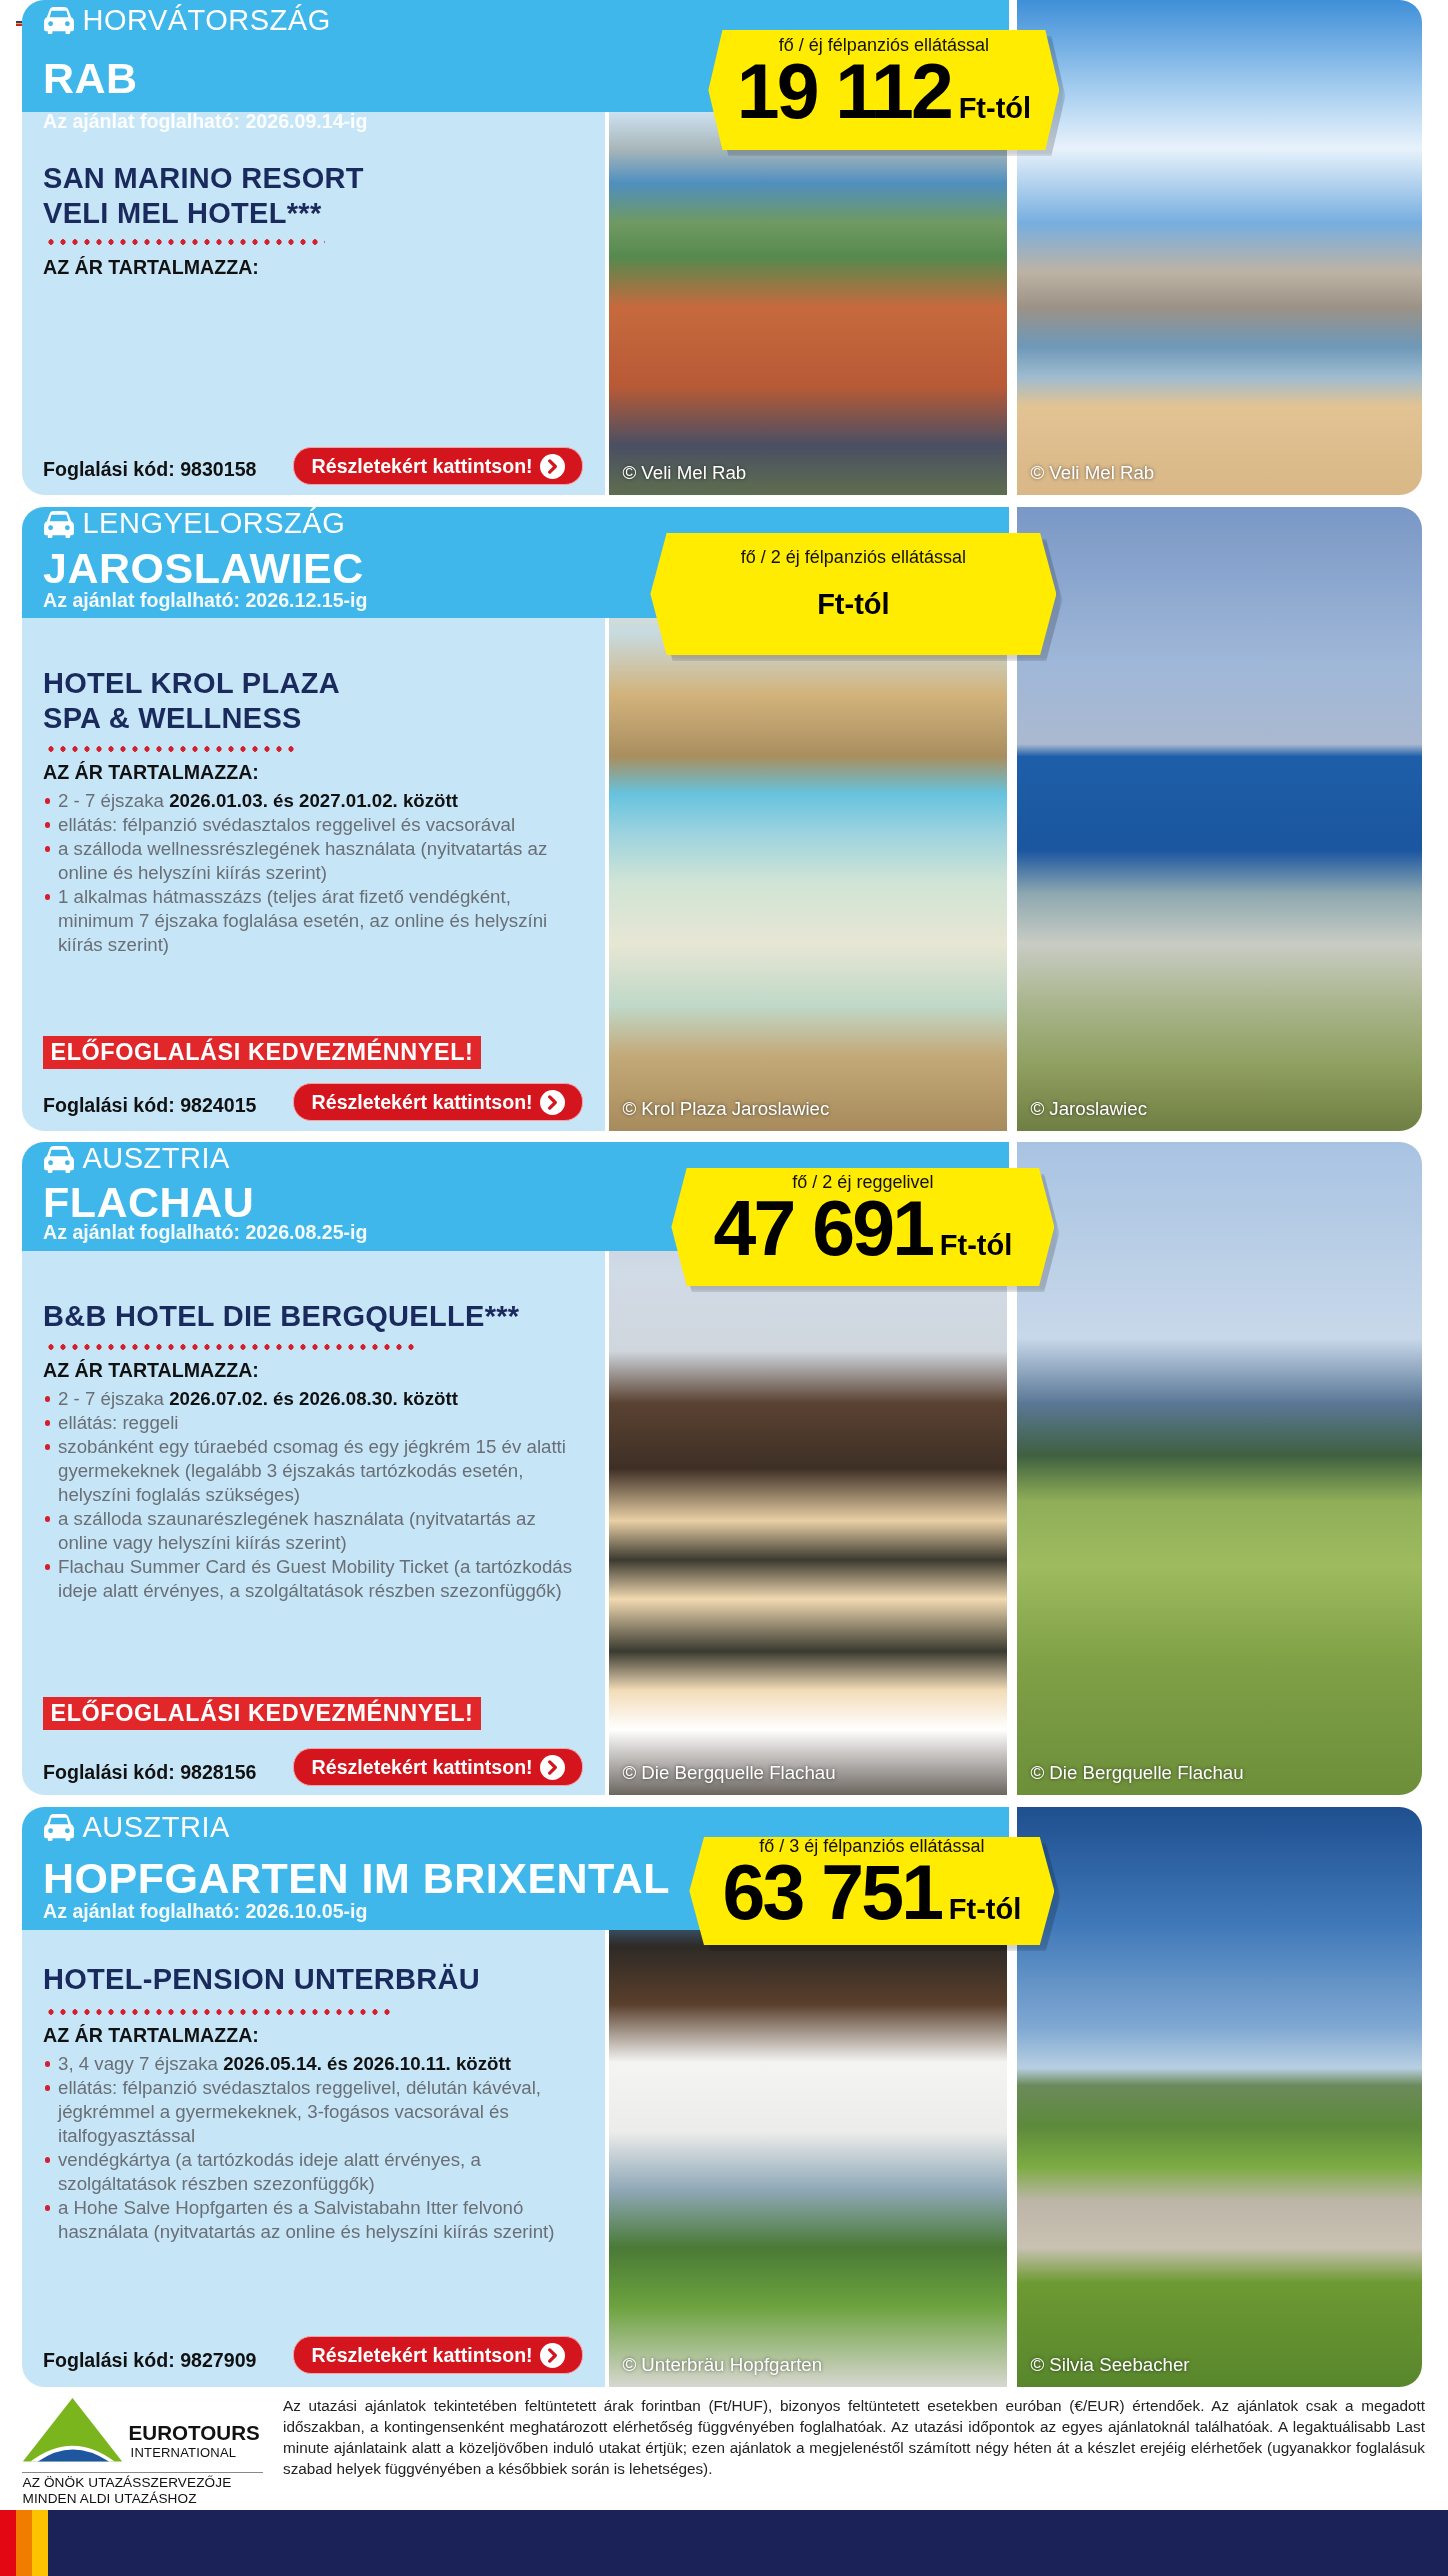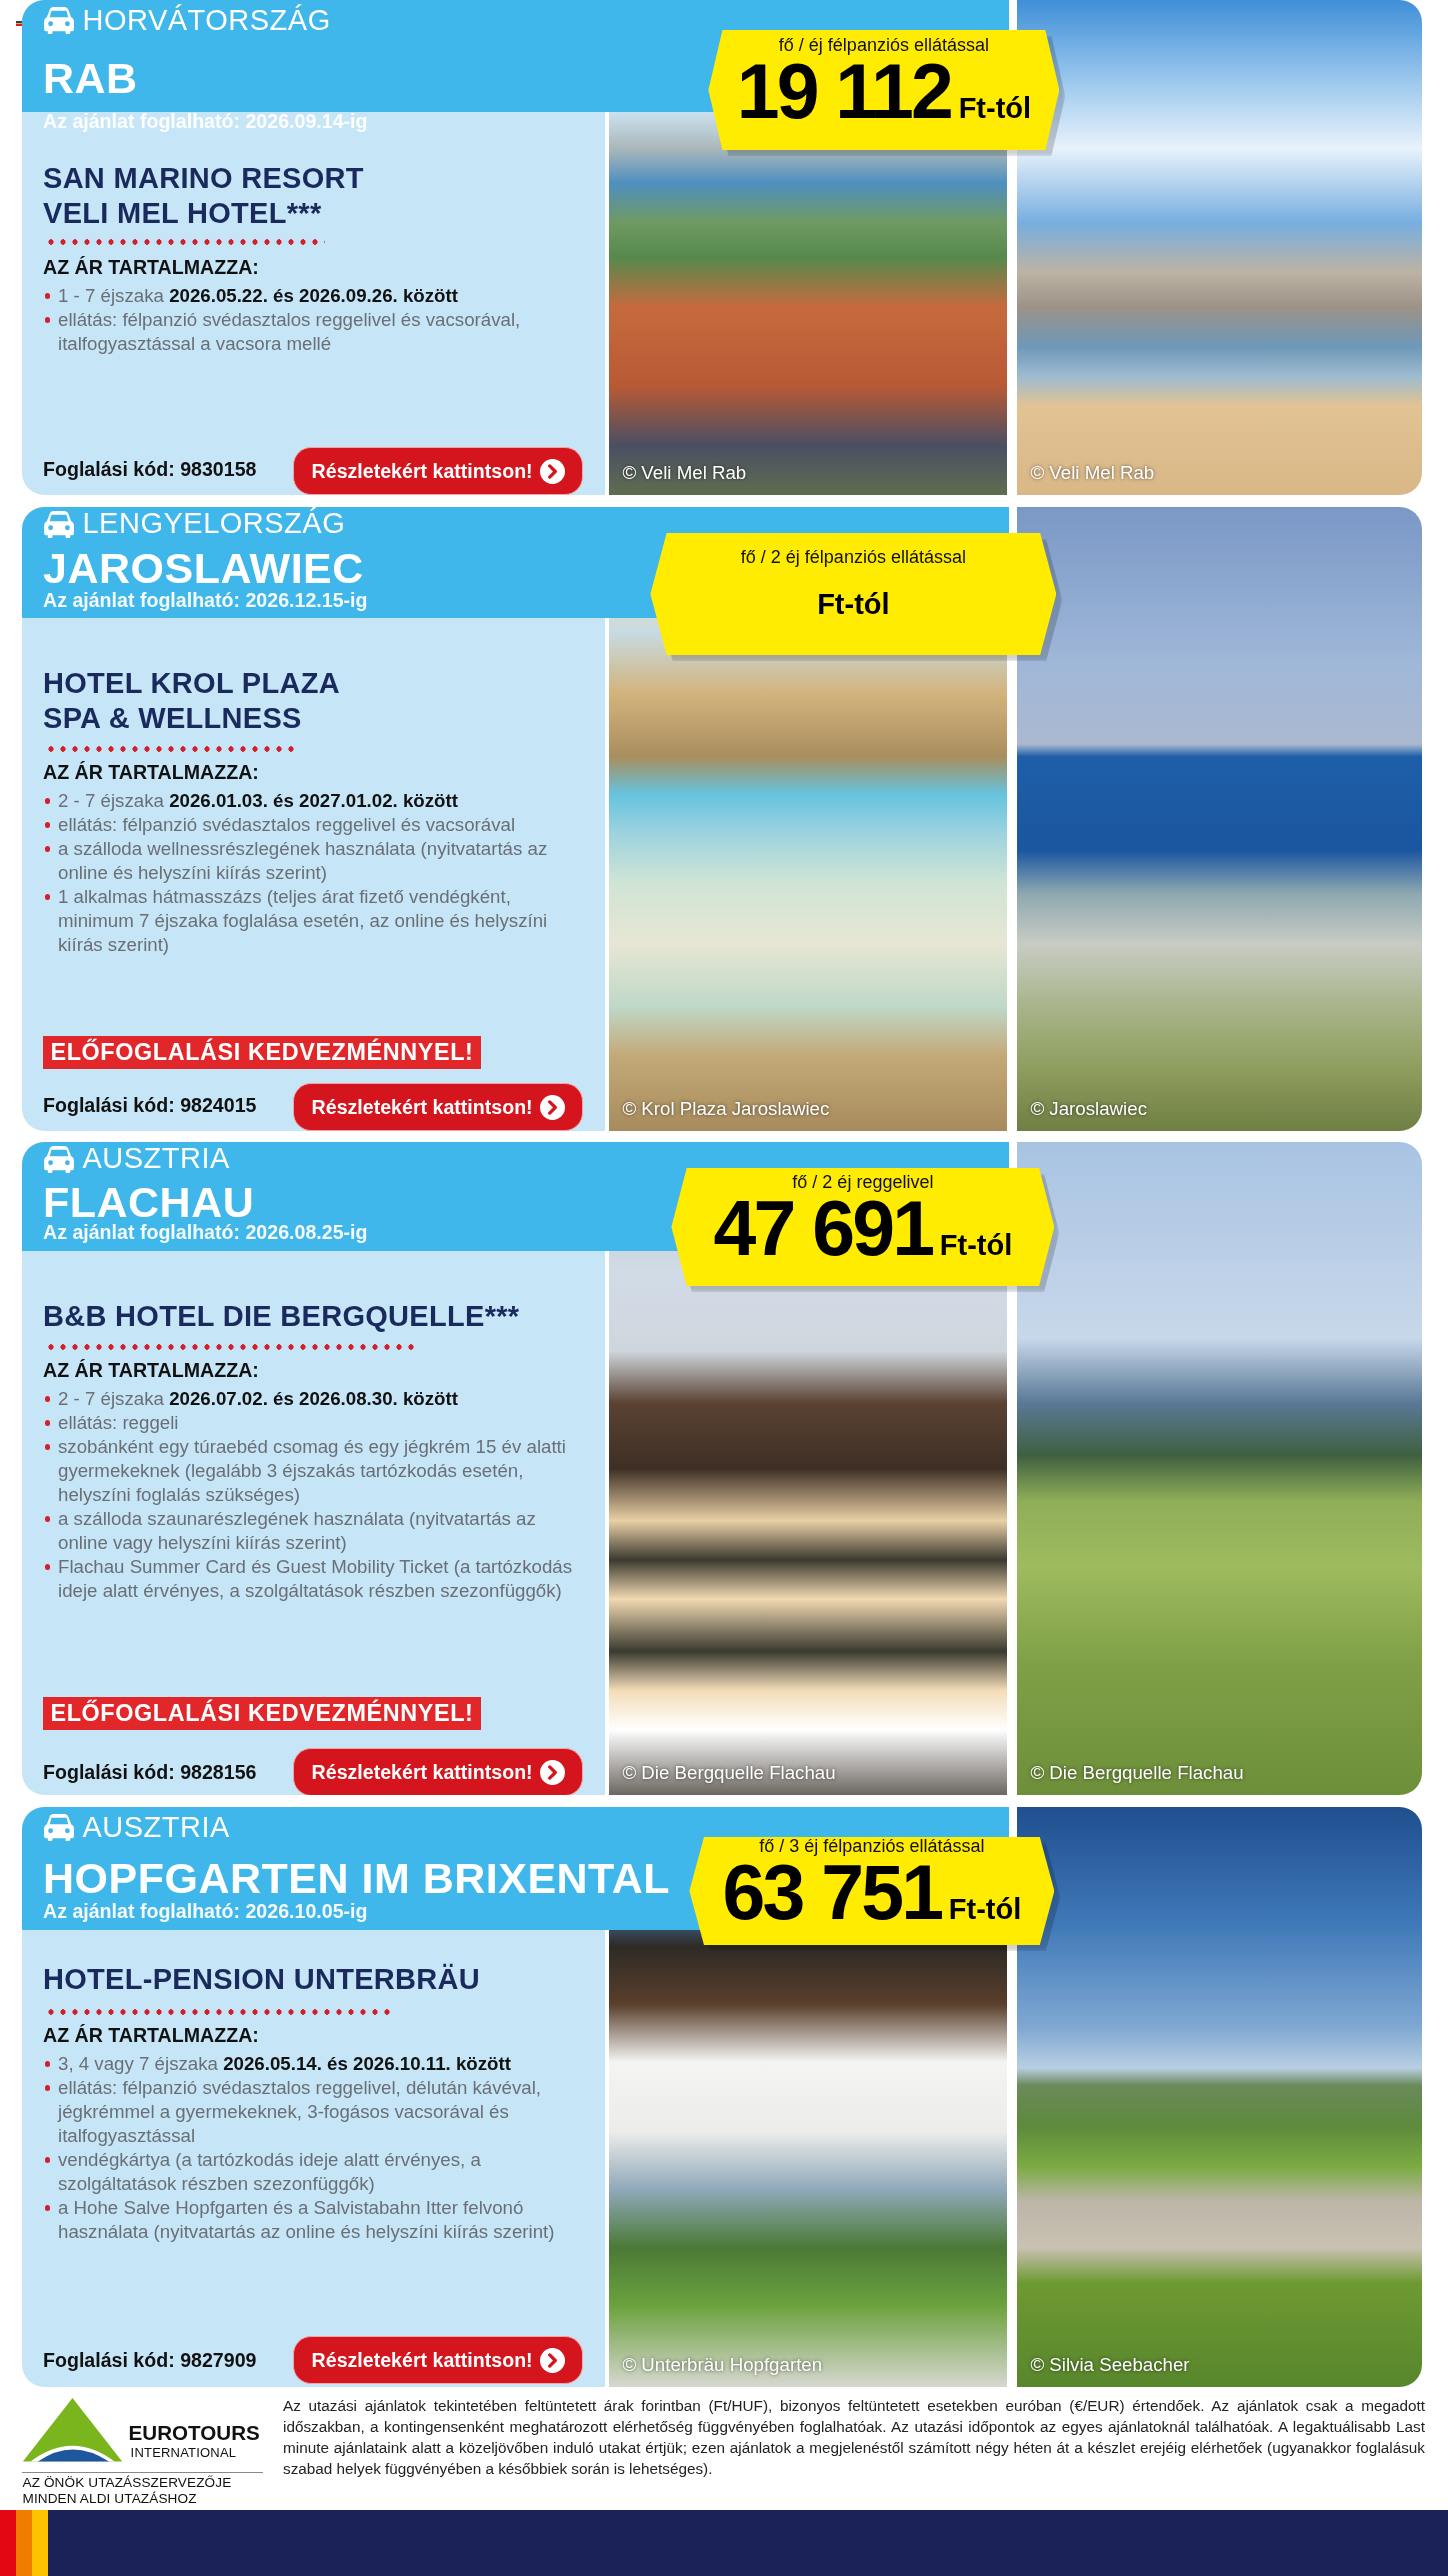--- a/index.html
+++ b/index.html
@@ -26,21 +26,21 @@
     background-size: 12px 5.6px; background-repeat: repeat-x; }
   .incl-title { position: absolute; left: 20.6px; font-weight: bold; font-size: 19.6px; color: #111; }
   .bullets { position: absolute; left: 20.6px; width: 547px; list-style: none; font-size: 18.7px; line-height: 24px; color: #6a6f75; }
   .bullets li { position: relative; padding-left: 15px; }
   .bullets li::before { content: ""; position: absolute; left: 1.9px; top: 9.3px; width: 5.6px; height: 5.6px; border-radius: 50%; background: #d3202e; }
   .bullets b { color: #111; font-weight: bold; }
 
   .early { position: absolute; left: 20.6px; background: #e2272b; color: #ffffff; font-weight: bold; font-size: 23.4px;
     padding: 2.8px 7.5px 3.7px 7.5px; letter-spacing: 0.6px; }
   .code { position: absolute; left: 20.6px; font-weight: bold; font-size: 19.6px; color: #111; }
-  .details-btn { position: absolute; left: 271px; width: 290px; height: 48px; border-radius: 18px;
+  .details-btn { position: absolute; left: 271px; width: 290px; height: 38px; border-radius: 18px;
     background: #d4151e; border: 1.9px solid #f6a3a6; color: #ffffff; font-weight: bold; font-size: 19.6px;
     display: flex; align-items: center; justify-content: center; gap: 7.5px; cursor: pointer; }
   .chev { width: 25px; height: 25px; border-radius: 50%; background: #ffffff; display: inline-flex; align-items: center; justify-content: center; }
 
   .photo { position: absolute; top: 0; bottom: 0; overflow: hidden; }
   .photo1 { left: 587px; width: 398px; }
   .photo2 { left: 995px; width: 406px; }
   .credit { position: absolute; left: 13px; bottom: 11.2px; color: #ffffff; font-size: 18.7px; text-shadow: 0 0 3.7px rgba(0,0,0,0.6); }
 
   .tag { position: absolute; z-index: 3; background: #ffec00; clip-path: polygon(4% 0, 96% 0, 100% 50%, 96% 100%, 4% 100%, 0 50%);
@@ -99,24 +99,20 @@
         <span class="tag-ft">Ft-tól</span>
       </div>
   </div>
 
   <div class="hotel" style="top:161px;">
     <div>SAN MARINO RESORT</div>
     <div>VELI MEL HOTEL***</div>
   </div>
   <div class="dots" style="top:239px; width:280px;"></div>
   <div class="incl-title" style="top:256px;">AZ ÁR TARTALMAZZA:</div>
-  <ul class="bullets" style="top:284px;">
-    <li><span>1 - 7 éjszaka </span><b>2026.05.22. és 2026.09.26. között</b></li>
-    <li><span>ellátás: félpanzió svédasztalos reggelivel és vacsorával, italfogyasztással a vacsora mellé</span></li>
-  </ul>
   <div class="code" style="top:458px;">Foglalási kód: 9830158</div>
   <div class="details-btn" style="top:447px;">
     <span>Részletekért kattintson!</span>
     <span class="chev">
         <svg width="15" height="15" viewBox="0 0 16 16">
           <path d="M5 2 L11 8 L5 14" stroke="#d4151e" stroke-width="3.4" fill="none" stroke-linecap="round" stroke-linejoin="round"></path>
         </svg>
       </span>
   </div>
 </div>

